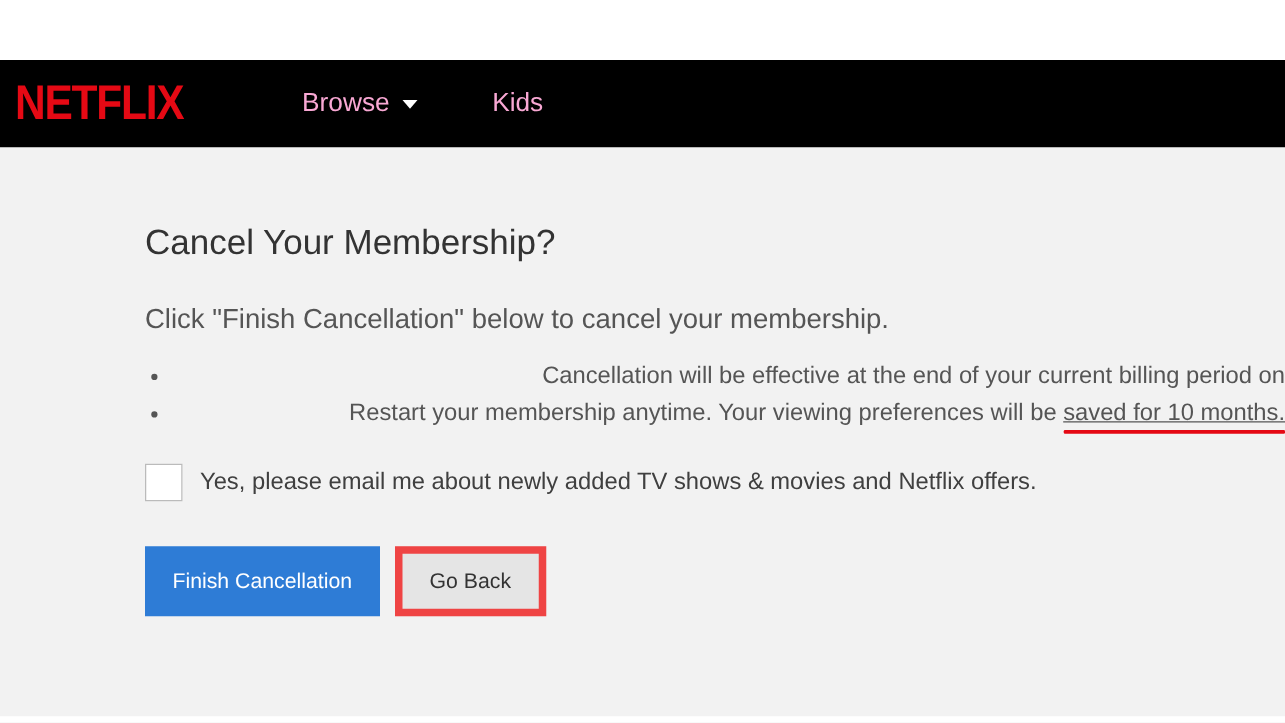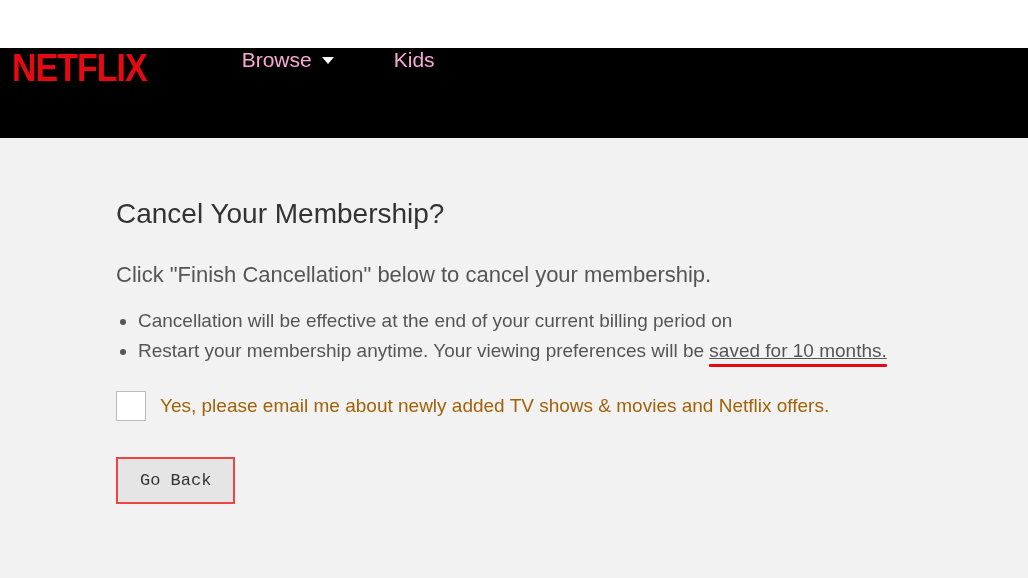--- a/index.html
+++ b/index.html
@@ -9,23 +9,23 @@
     }
     body {
       font-family: Arial, Helvetica, sans-serif;
       background: #fff;
       width: 1028px;
       height: 578px;
       overflow: hidden;
     }
     .header {
       background: #000;
-      height: 90px;
+      height: 70px;
       display: flex;
-      align-items: flex-start;
+      align-items: center;
       padding-left: 12px;
       margin-top: 48px;
     }
     .logo {
       color: #e50914;
       font-weight: 900;
       font-size: 34px;
       letter-spacing: -1px;
       font-family: Arial, sans-serif;
       transform: scaleY(1.15);
@@ -66,20 +66,21 @@
     }
     .bullets {
       list-style: disc;
       padding-left: 22px;
       margin-bottom: 24px;
     }
     .bullets li {
       font-size: 19px;
       color: #555;
       line-height: 1.6;
+      text-align: right;
     }
     .underline-wrap {
       position: relative;
       display: inline;
       text-decoration: underline;
     }
     .underline-wrap::after {
       content: "";
       position: absolute;
       left: 0;
@@ -97,41 +98,40 @@
     .checkbox {
       width: 30px;
       height: 30px;
       border: 1px solid #bbb;
       background: #fff;
       margin-right: 14px;
       cursor: pointer;
     }
     .checkbox-label {
       font-size: 19px;
-      color: #a16207;
+      color: #404040;
     }
     .buttons {
       display: flex;
       gap: 12px;
     }
     .btn {
       padding: 12px 22px;
       font-size: 17px;
       border: none;
       cursor: pointer;
     }
     .btn-primary {
       background: #2e7cd6;
       color: #fff;
     }
     .btn-secondary {
       background: #e5e5e5;
       color: #333;
-      border: 2px solid #ef4444;
-      font-family: Liberation Mono, monospace;
+      border: 6px solid #ef4444;
     }
   </style>
 </head>
 <body>
 
 <div class="header">
   <div class="logo">NETFLIX</div>
   <div class="nav-item">
     <span>Browse</span>
     <span class="caret"></span>
@@ -148,15 +148,16 @@
     <li>Cancellation will be effective at the end of your current billing period on</li>
     <li>
       <span>Restart your membership anytime. Your viewing preferences will be </span><span class="underline-wrap">saved for 10 months.</span>
     </li>
   </ul>
   <div class="checkbox-row">
     <div class="checkbox"></div>
     <span class="checkbox-label">Yes, please email me about newly added TV shows &amp; movies and Netflix offers.</span>
   </div>
   <div class="buttons">
+    <button class="btn btn-primary">Finish Cancellation</button>
     <button class="btn btn-secondary">Go Back</button>
   </div>
 </div>
 
 </body></html>

